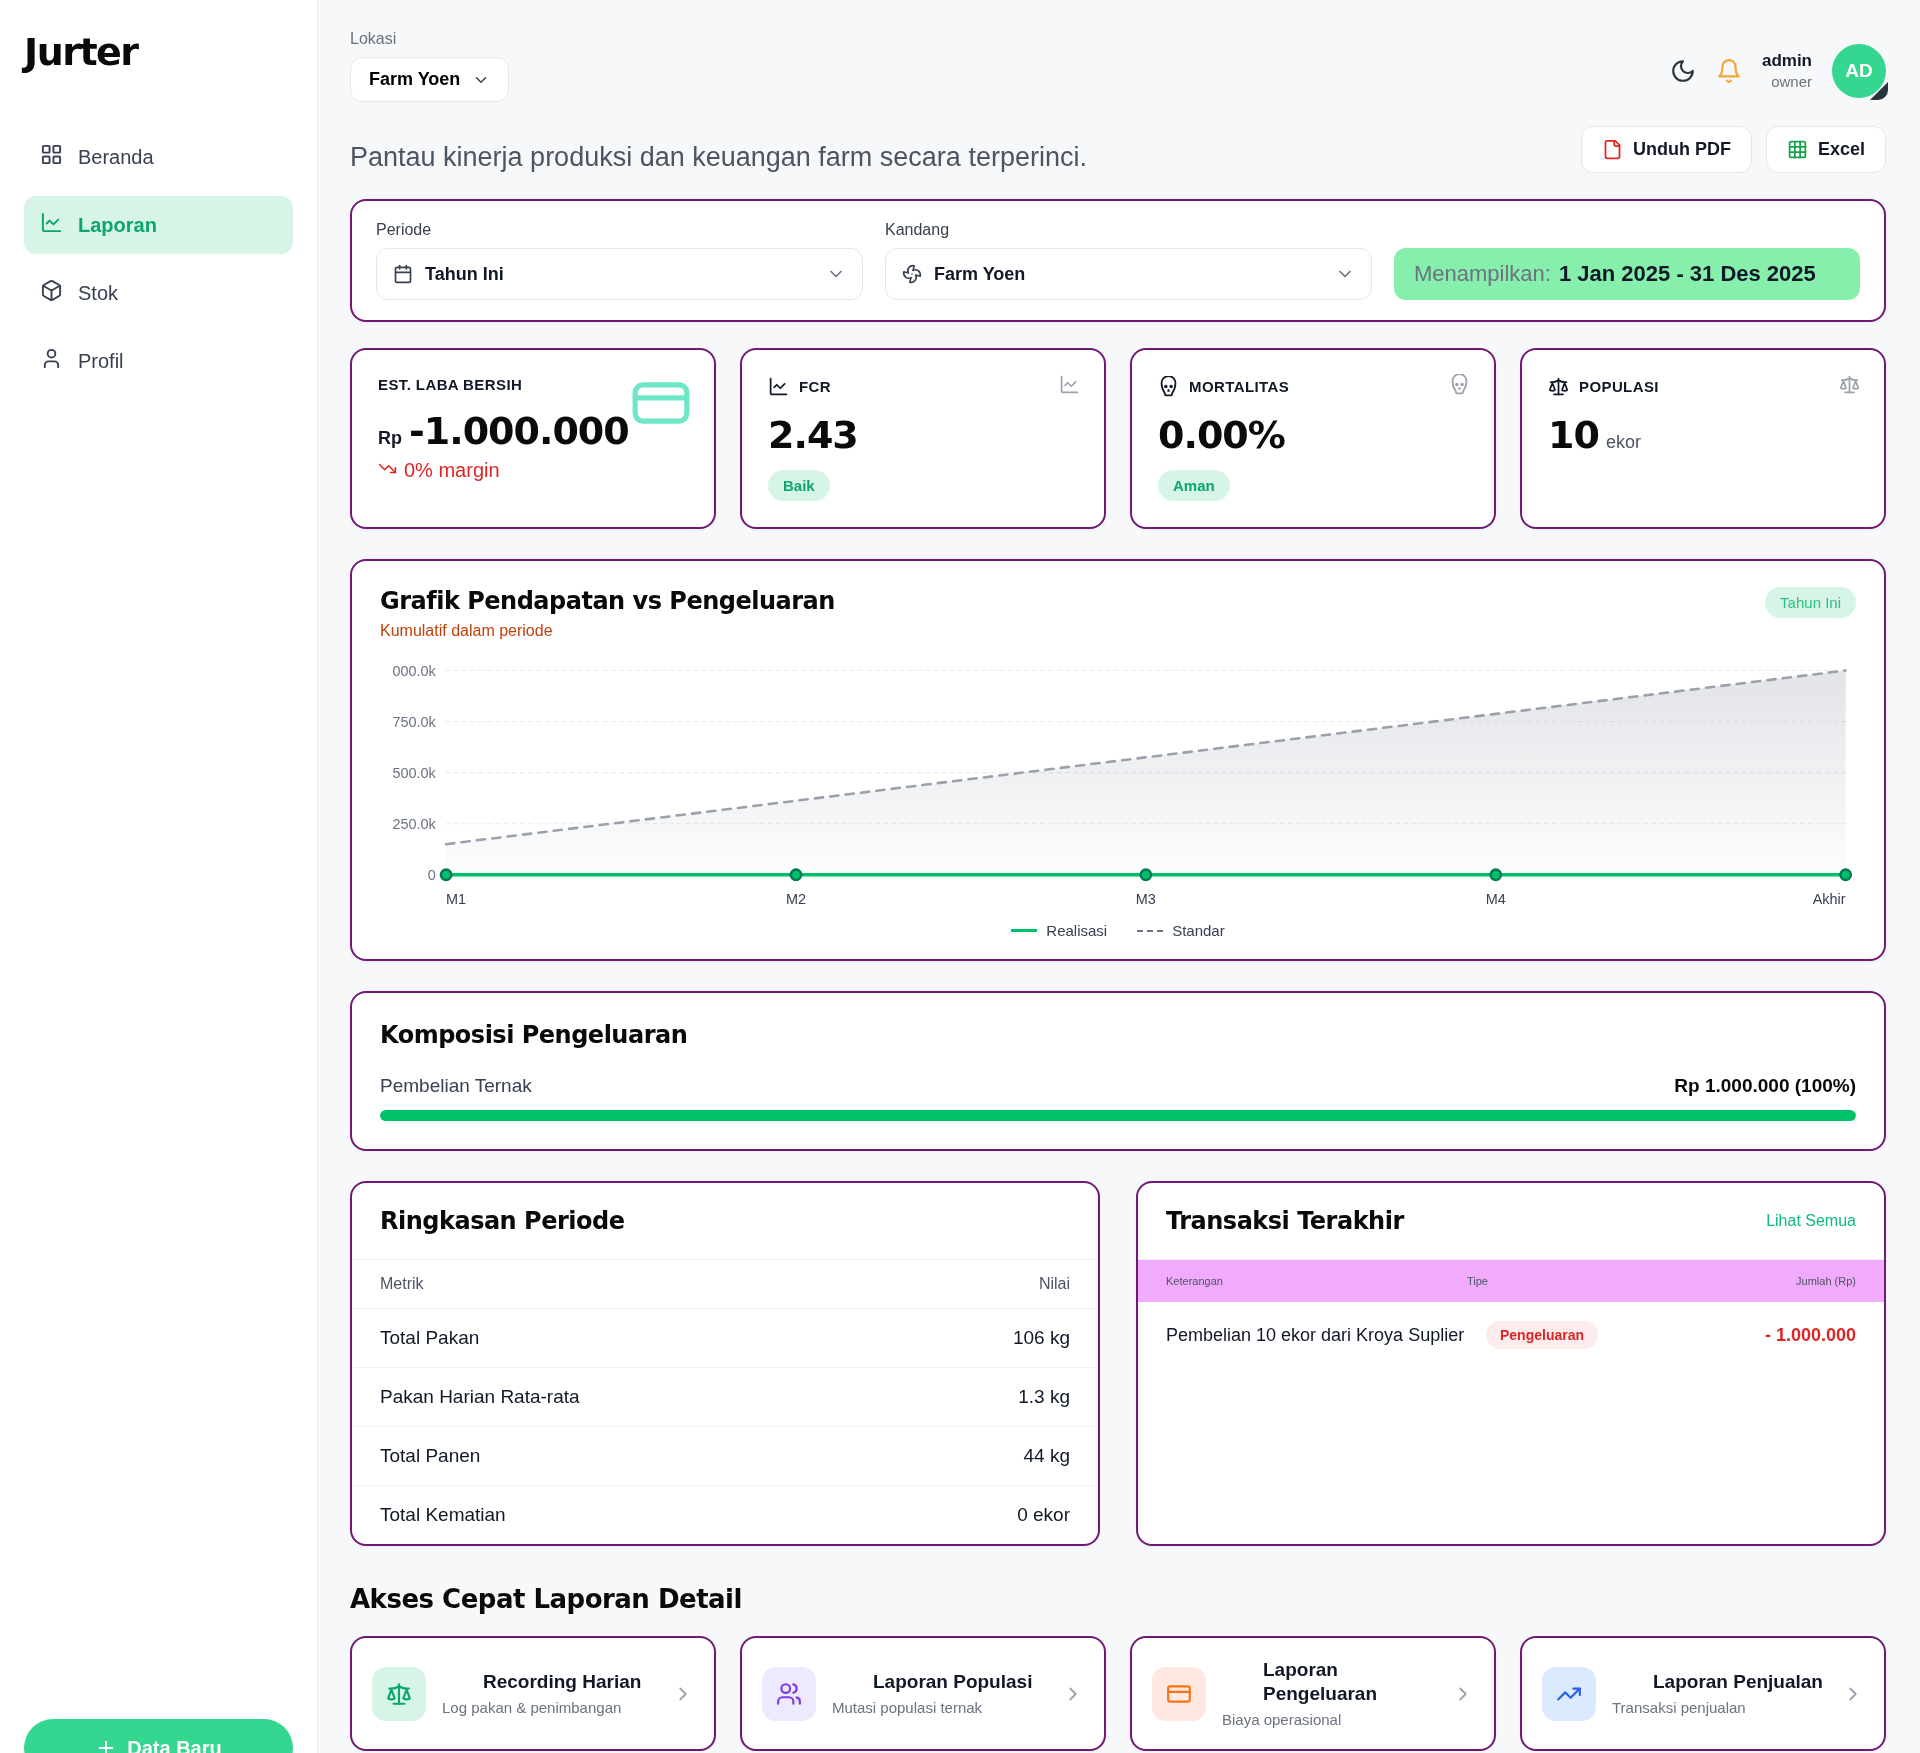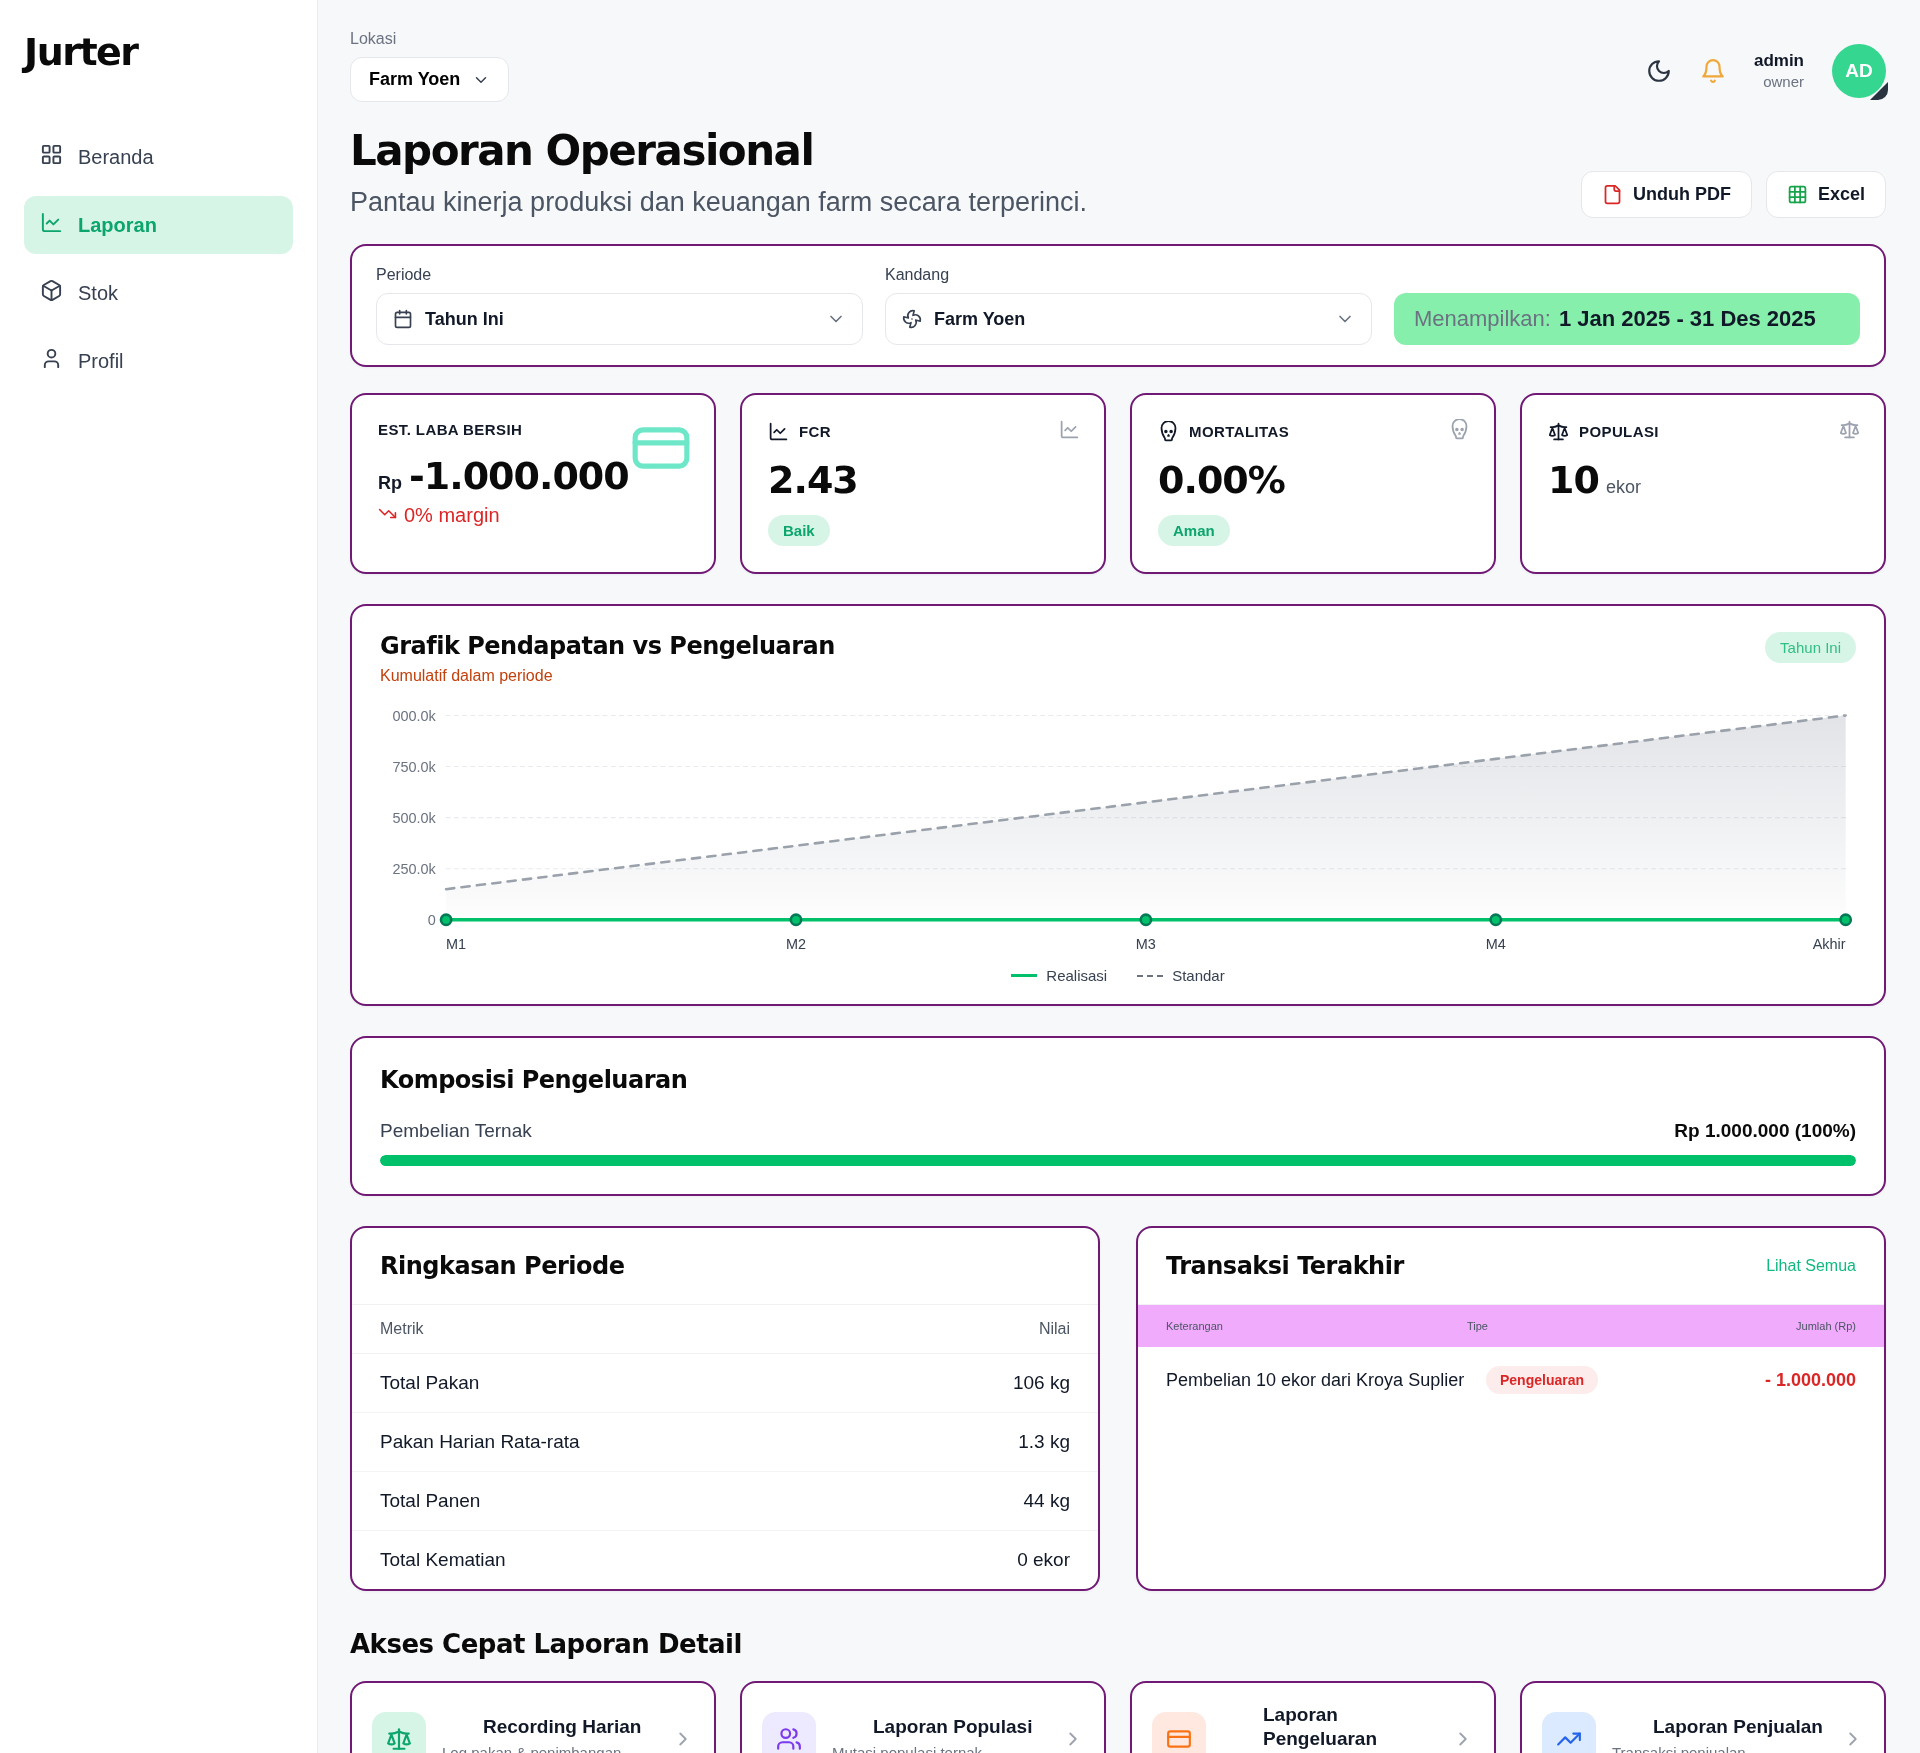--- a/index.html
+++ b/index.html
@@ -41,21 +41,21 @@
   .main { flex: 1; padding: 30px 34px 56px 32px; }
 
   .topbar { display: flex; justify-content: space-between; align-items: flex-start; }
   .lokasi-label { font-size: 16px; color: #6b7280; }
   .location-btn {
     margin-top: 9px; display: inline-flex; align-items: center; gap: 12px;
     background: #fff; border: 1px solid #e5e7eb; border-radius: 12px;
     padding: 11px 18px; font-size: 18px; font-weight: 700; cursor: pointer; font-family: inherit;
   }
   .location-btn svg { width: 18px; height: 18px; color: #374151; }
-  .topbar-right { display: flex; align-items: center; gap: 28px; padding-top: 14px; }
+  .topbar-right { display: flex; align-items: center; gap: 20px; padding-top: 14px; }
   .icon-btn { background: none; border: none; cursor: pointer; color: #2b3440; display: flex; }
   .icon-btn svg { width: 26px; height: 26px; }
   .user-meta { text-align: right; line-height: 1.3; }
   .user-name { font-size: 17px; font-weight: 700; }
   .user-role { font-size: 15px; color: #6b7280; }
   .avatar {
     width: 54px; height: 54px; border-radius: 50%;
     background: var(--primary-bright, #35d68f); color: #fff;
     display: flex; align-items: center; justify-content: center;
     font-size: 19px; font-weight: 700; cursor: pointer; position: relative;
@@ -250,21 +250,20 @@
         <div class="user-role">owner</div>
       </div>
       <div class="avatar">
         <span>AD</span>
       </div>
     </div>
   </div>
 
   <div class="page-header">
     <div>
-      <h1 class="page-title display">Laporan Operasional</h1>
       <div class="page-subtitle">Pantau kinerja produksi dan keuangan farm secara terperinci.</div>
     </div>
     <div class="header-actions">
       <button class="action-btn">
         <span class="pdf-icon" style="display:flex">
             <svg viewBox="0 0 24 24">
               <path d="M15 2H6a2 2 0 0 0-2 2v16a2 2 0 0 0 2 2h12a2 2 0 0 0 2-2V7Z"></path>
               <path d="M14 2v4a2 2 0 0 0 2 2h4"></path>
             </svg>
           </span>

